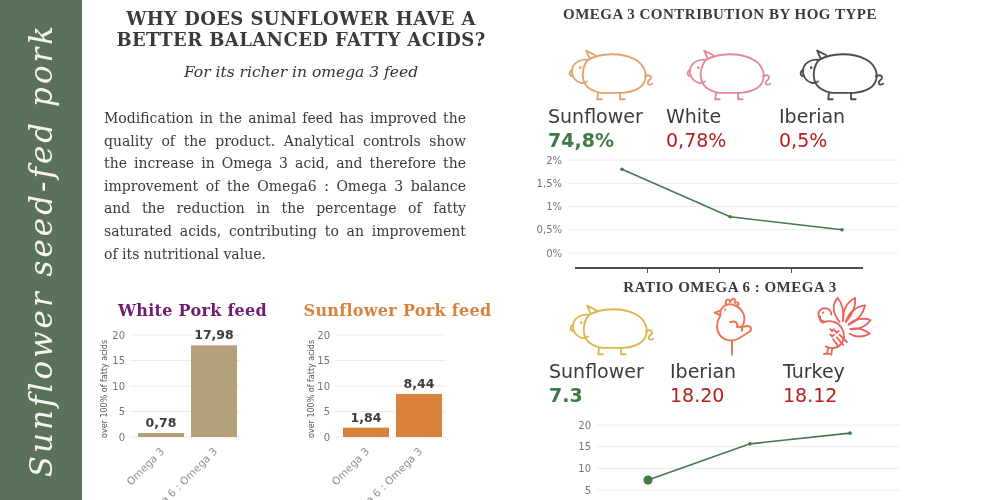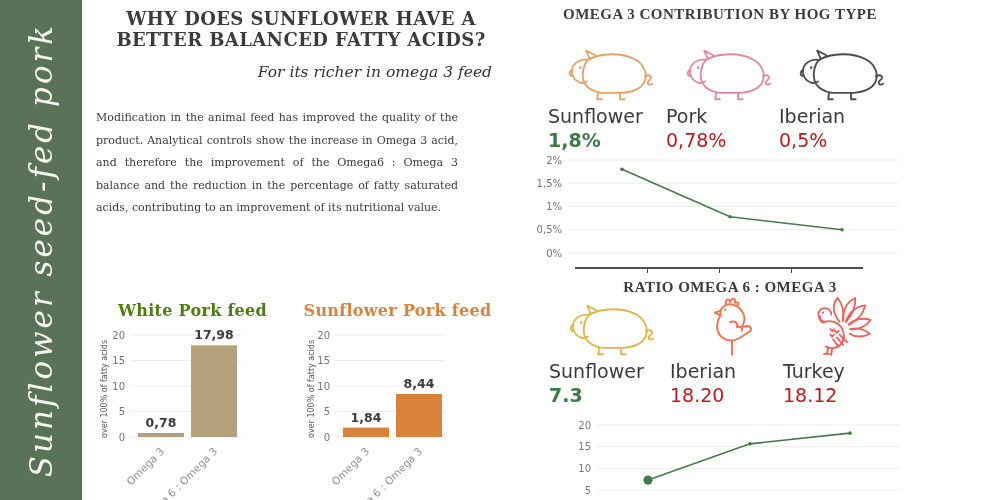--- a/index.html
+++ b/index.html
@@ -10,24 +10,24 @@
   
   .sidebar{position:absolute;left:0;top:0;width:82px;height:500px;background:#5a7259}
   .sidebar-script{position:absolute;left:50%;top:50%;transform:translate(-50%,-50%) rotate(-90deg);
     white-space:nowrap;color:#f6f4ee;font-family:"DejaVu Serif",serif;font-style:italic;
     font-size:31px;letter-spacing:3px}
 
   
   .main-title{position:absolute;left:110px;top:8px;width:382px;text-align:center;
     font-family:"DejaVu Serif",serif;font-weight:600;font-size:18px;line-height:21px;
     letter-spacing:.4px;color:#3b3b3b}
-  .subtitle{position:absolute;left:110px;top:63px;width:382px;text-align:right;
+  .subtitle{position:absolute;left:110px;top:63px;width:382px;text-align:center;
     font-family:"DejaVu Serif",serif;font-style:italic;font-size:15.5px;color:#333}
-  .paragraph{position:absolute;left:96px;top:107px;width:362px;font-family:"DejaVu Serif",serif;
-    font-size:11px;line-height:22.6px;text-align:justify;color:#3b3b3b}
+  .paragraph{position:absolute;left:104px;top:107px;width:362px;font-family:"DejaVu Serif",serif;
+    font-size:14px;line-height:22.6px;text-align:justify;color:#3b3b3b}
   .chart-title{position:absolute;top:301px;width:195px;text-align:center;
     font-family:"DejaVu Serif",serif;font-size:16px;font-weight:600;letter-spacing:.3px}
   .ylabel{position:absolute;font-size:8px;color:#555;transform:rotate(-90deg);
     transform-origin:0 0;white-space:nowrap}
   .barchart{position:absolute;top:323px;width:195px;height:177px}
 
   
   .rtitle{position:absolute;text-align:center;font-family:Liberation Serif, serif;font-weight:600;
     font-size:15px;letter-spacing:.5px;color:#3b3b3b}
   .animal-card{position:absolute;width:124px;text-align:left}
@@ -51,21 +51,21 @@
 <div class="canvas">
 
   <aside class="sidebar">
     <div class="sidebar-script">Sunflower seed-fed pork</div>
   </aside>
 
   <h1 class="main-title">WHY DOES SUNFLOWER HAVE A BETTER BALANCED FATTY ACIDS?</h1>
   <div class="subtitle">For its richer in omega 3 feed</div>
   <p class="paragraph">Modification in the animal feed has improved the quality of the product. Analytical controls show the increase in Omega 3 acid, and therefore the improvement of the Omega6 : Omega 3 balance and the reduction in the percentage of fatty saturated acids, contributing to an improvement of its nutritional value.</p>
 
-  <div class="chart-title" style="left: 95px; color: #4d7c0f;">White Pork feed</div>
+  <div class="chart-title" style="left: 95px; color: #701a75;">White Pork feed</div>
   <div class="chart-title" style="left: 300px; color: rgb(217, 130, 60);">Sunflower Pork feed</div>
 
   <div class="ylabel" style="left:100px;top:438px">over 100% of fatty acids</div>
   <div class="ylabel" style="left:307px;top:438px">over 100% of fatty acids</div>
 
   <svg id="barchart0" class="barchart" style="left:95px" viewBox="0 0 195 177" width="195" height="177">
       <line x1="35" y1="114" x2="146" y2="114" stroke="#ececec" stroke-width="1"></line>
       <text x="30" y="117.5" text-anchor="end" class="tick">0</text>
       <line x1="35" y1="88.5" x2="146" y2="88.5" stroke="#ececec" stroke-width="1"></line>
       <text x="30" y="92" text-anchor="end" class="tick">5</text>
@@ -112,38 +112,38 @@
     <path d="M8.5 25 C5.5 26 5 30.5 8 31.8"></path>
     <circle cx="17.5" cy="22.5" r="1.4" fill="#e2a36a" stroke="none"></circle>
     <path d="M28 13 L24 4 L34 9"></path>
     <path d="M37 50 L36 57 L41 57"></path>
     <path d="M61 50 L61 57 L66 57"></path>
     <path d="M88 32 C94 29 97 33 93 36 C89 39 92 43 96 40"></path>
   </g>
         </svg>
       </div>
     <div class="animal-name">Sunflower</div>
-    <div class="animal-value green">1,8%</div>
+    <div class="animal-value green">74,8%</div>
   </div>
   <div class="animal-card" style="left:666px;top:48px">
     <div class="animal-icon">
         <svg viewBox="0 0 100 60" width="92" height="55">
           <g fill="none" stroke="#e28a9b" stroke-width="2" stroke-linecap="round" stroke-linejoin="round">
     <path d="M26 14 C40 6 63 6 76 13 C87 18 91 29 88 37 C85 45 76 49 64 50 L41 50 C31 49 23 44 21 36 C19 29 21 19 26 14"></path>
     <path d="M26 14 C19 13 11 16 9 23 C7 30 11 37 18 39 C20 39.5 23 39 25 37.5"></path>
     <path d="M8.5 25 C5.5 26 5 30.5 8 31.8"></path>
     <circle cx="17.5" cy="22.5" r="1.4" fill="#e28a9b" stroke="none"></circle>
     <path d="M28 13 L24 4 L34 9"></path>
     <path d="M37 50 L36 57 L41 57"></path>
     <path d="M61 50 L61 57 L66 57"></path>
     <path d="M88 32 C94 29 97 33 93 36 C89 39 92 43 96 40"></path>
   </g>
         </svg>
       </div>
-    <div class="animal-name">Pork</div>
+    <div class="animal-name">White</div>
     <div class="animal-value">0,78%</div>
   </div>
   <div class="animal-card" style="left:779px;top:48px">
     <div class="animal-icon">
         <svg viewBox="0 0 100 60" width="92" height="55">
           <g fill="none" stroke="#4b4b52" stroke-width="2" stroke-linecap="round" stroke-linejoin="round">
     <path d="M26 14 C40 6 63 6 76 13 C87 18 91 29 88 37 C85 45 76 49 64 50 L41 50 C31 49 23 44 21 36 C19 29 21 19 26 14"></path>
     <path d="M26 14 C19 13 11 16 9 23 C7 30 11 37 18 39 C20 39.5 23 39 25 37.5"></path>
     <path d="M8.5 25 C5.5 26 5 30.5 8 31.8"></path>
     <circle cx="17.5" cy="22.5" r="1.4" fill="#4b4b52" stroke="none"></circle>

